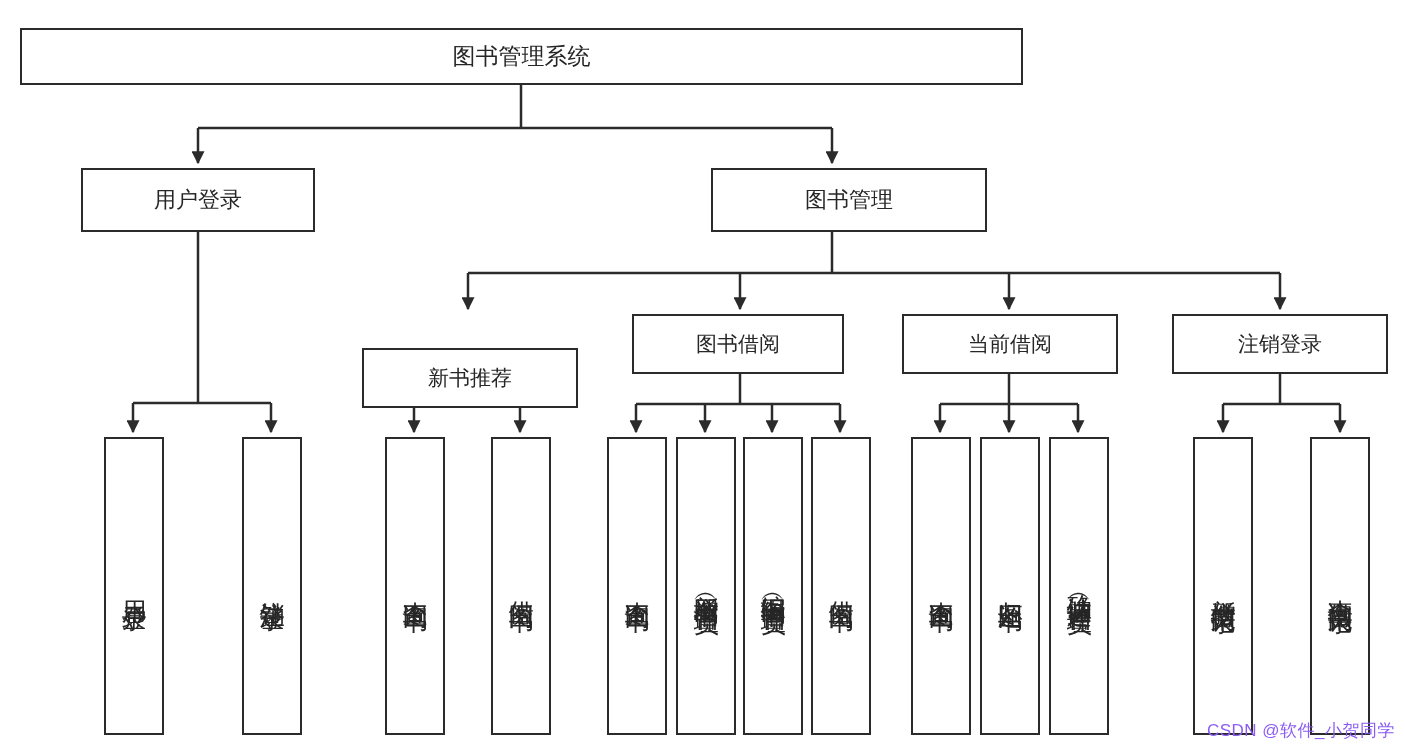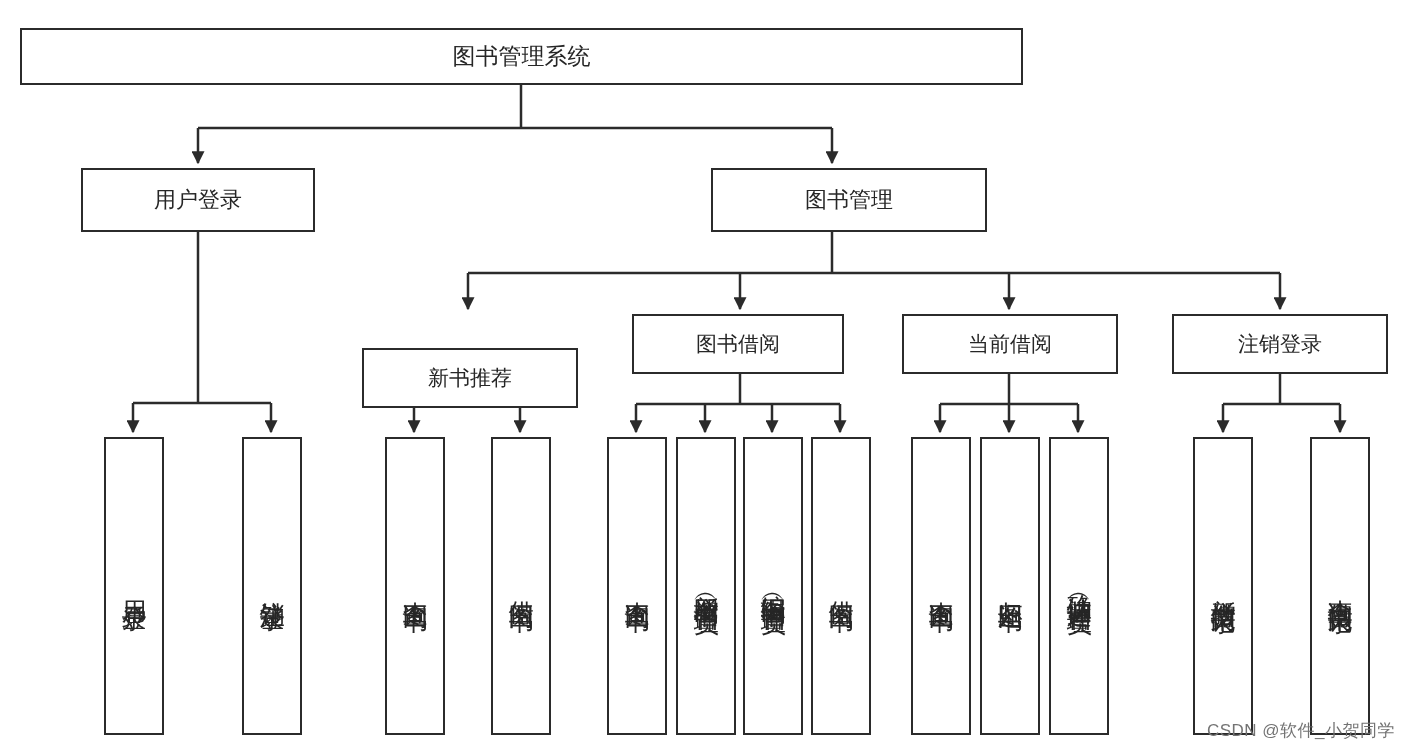--- a/index.html
+++ b/index.html
@@ -58,21 +58,21 @@
     letter-spacing: 2.5px;
     color: #262626;
     white-space: nowrap;
     text-align: center;
   }
   .watermark {
     position: absolute;
     right: 10px;
     bottom: 5px;
     font-size: 17px;
-    color: #737373;
+    color: #8b5cf6;
     letter-spacing: 0.5px;
     white-space: nowrap;
     pointer-events: none;
   }
 </style>
 </head>
 <body>
 
 <div id="diagram-root">
 

